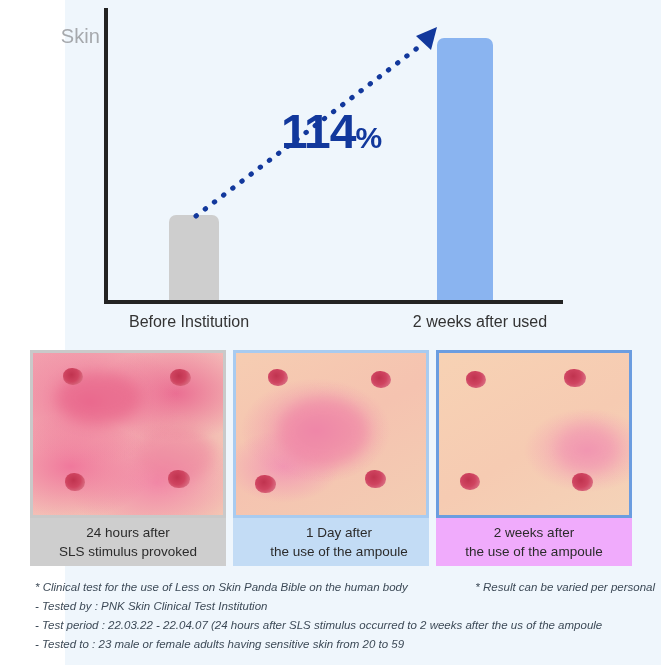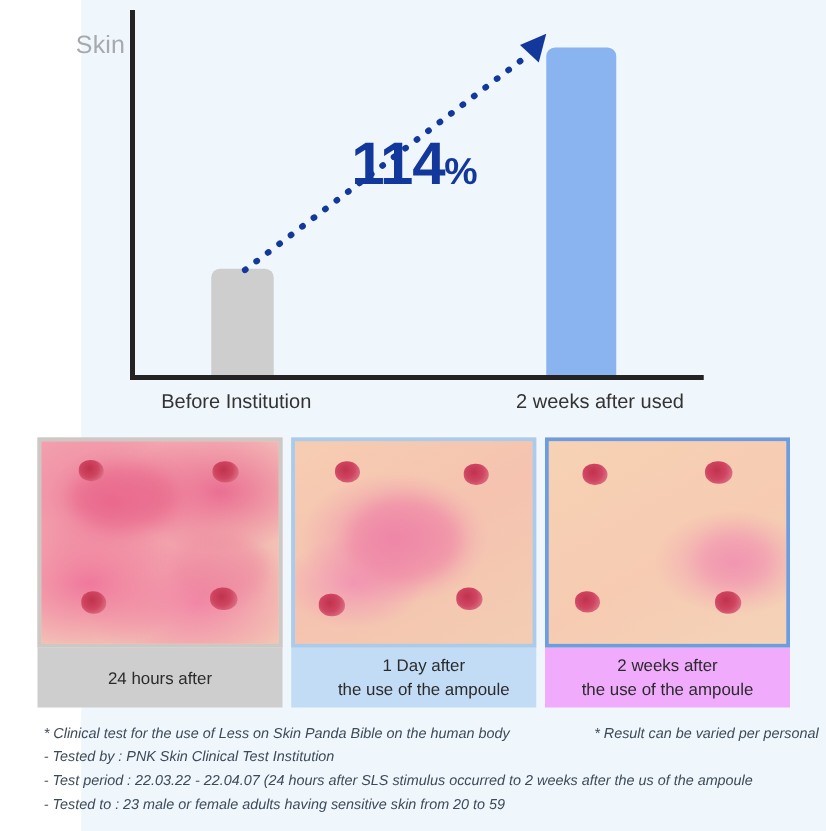--- a/index.html
+++ b/index.html
@@ -151,20 +151,21 @@
                linear-gradient(150deg, #f2a0ae 0%, #f4b9b6 45%, #f3cbb4 100%);"></div>
         <div class="blotch" style="left:12%;top:12%;width:45%;height:32%;background:#e4567f;opacity:.45;"></div>
         <div class="blotch" style="left:55%;top:45%;width:40%;height:35%;background:#ea6e92;opacity:.35;"></div>
         <div class="lesion" style="left:16%;top:9%;width:20px;height:17px;"></div>
         <div class="lesion" style="left:72%;top:10%;width:21px;height:17px;"></div>
         <div class="lesion" style="left:17%;top:74%;width:20px;height:18px;"></div>
         <div class="lesion" style="left:71%;top:72%;width:22px;height:18px;"></div>
       </div>
       <div class="photo-cap">
         <span>24 hours after</span>
+        <span>SLS stimulus provoked</span>
       </div>
     </div>
 
     <div class="photo-card f2">
       <div class="photo-img">
         <div class="skin" style="background:
                radial-gradient(ellipse 55% 45% at 42% 48%, #f08fae 0%, rgba(240,143,174,0) 72%),
                radial-gradient(ellipse 40% 30% at 25% 70%, #f299b4 0%, rgba(242,153,180,0) 75%),
                linear-gradient(150deg, #f6cdb2 0%, #f5c3b0 50%, #f3cdb3 100%);"></div>
         <div class="blotch" style="left:22%;top:28%;width:48%;height:42%;background:#ef7fa3;opacity:.5;"></div>

